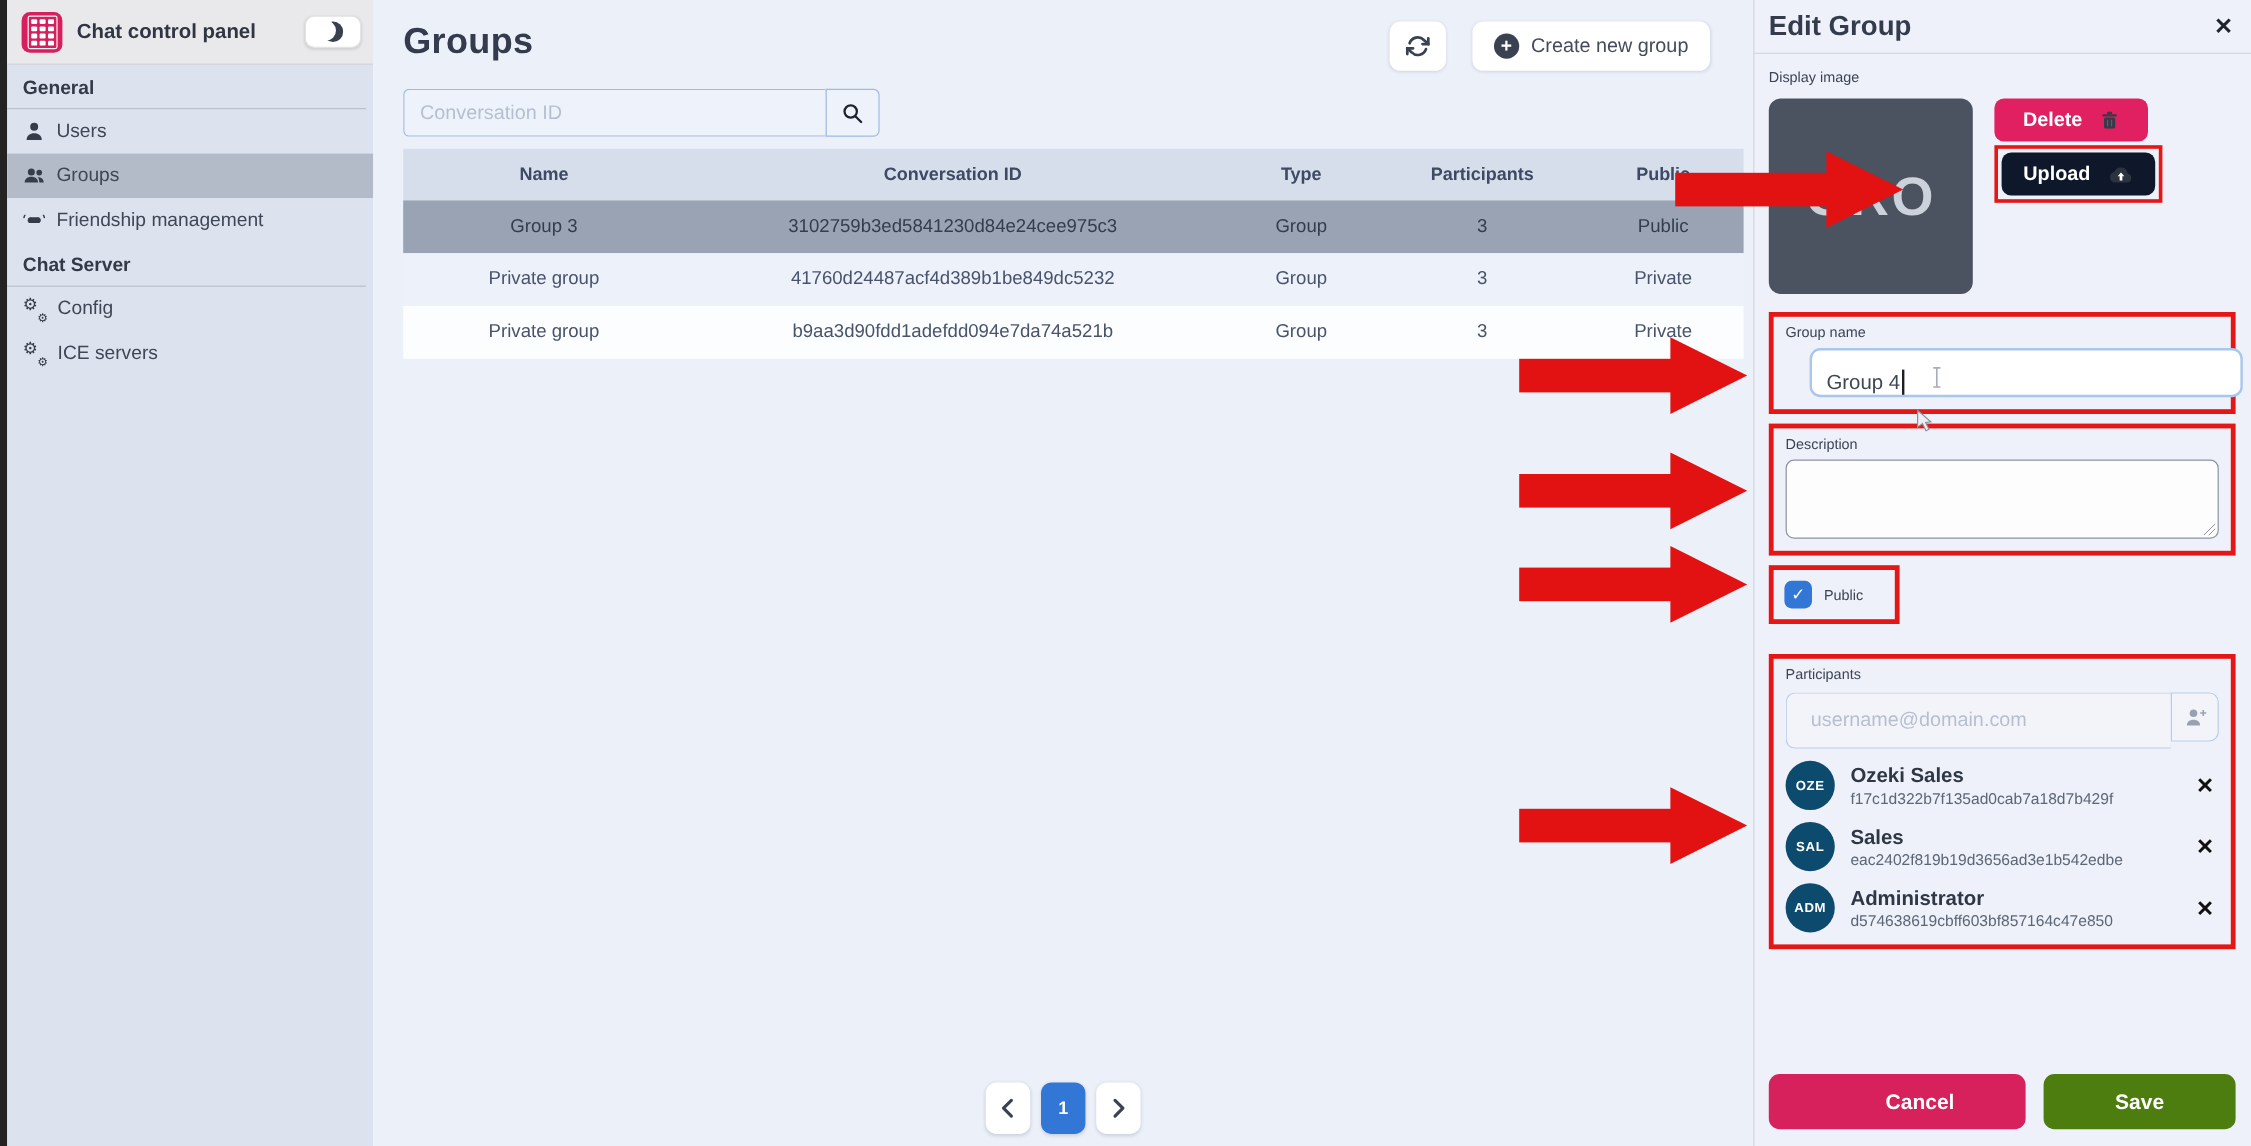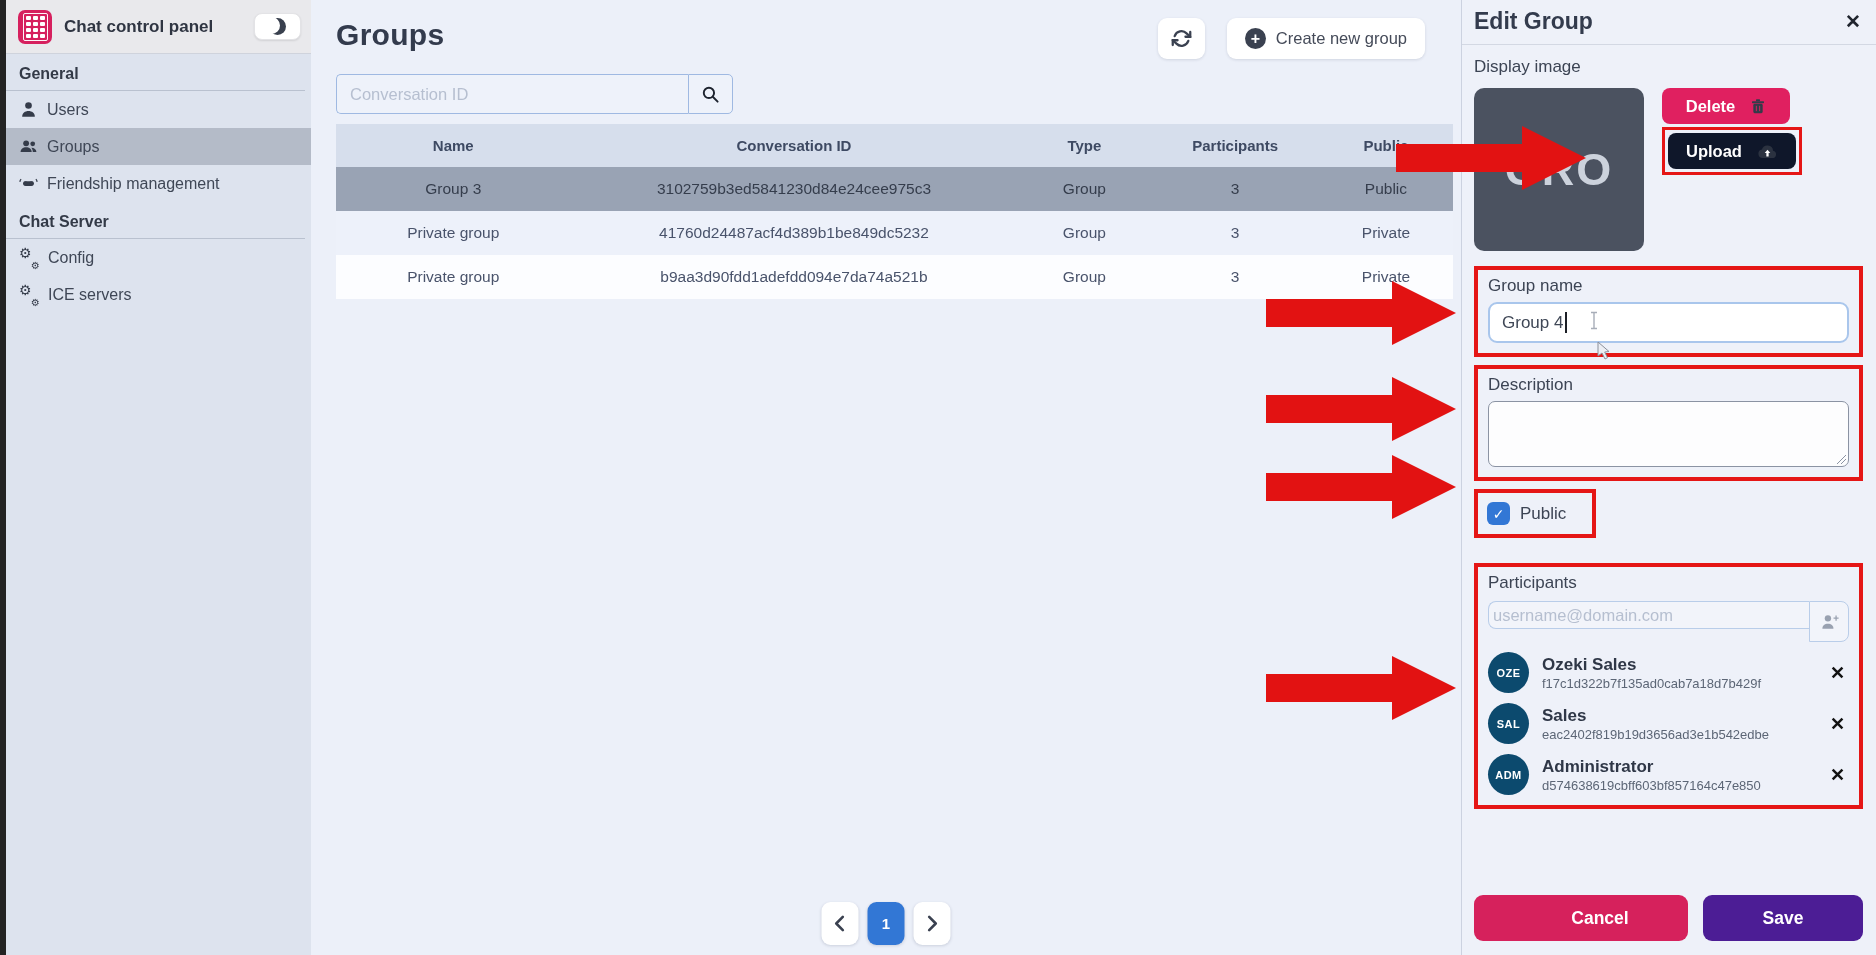--- a/index.html
+++ b/index.html
@@ -68,21 +68,21 @@
   .pg-btn svg { width:15px; height:17px; stroke:#3a4150; fill:none; stroke-width:2.8; stroke-linecap:round; stroke-linejoin:round; }
   .pg-btn.active { background:#3277d5; color:#fff; font-size:15px; font-weight:600; }
 
   
   .panel { width:416px; flex:0 0 auto; background:#eef1f9; border-left:1px solid #ccd2e0; height:100%;
            display:flex; flex-direction:column; padding:8px 14px 14px 12px; }
   .panel-header { display:flex; align-items:center; padding-bottom:9px; margin:0 -14px 0 -12px;
                   padding-left:12px; padding-right:16px; border-bottom:1px solid #d3d8e3; }
   .panel-title { font-size:23px; font-weight:700; color:#333b4d; }
   .close-btn { margin-left:auto; background:none; border:none; font-size:19px; color:#20252e; cursor:pointer; font-weight:600; }
-  .field-label { font-size:17px; color:#3c4454; }
+  .field-label { font-size:12px; color:#3c4454; }
   .di-label { margin-top:12px; }
   .di-row { margin-top:11px; display:flex; align-items:flex-start; gap:18px; height:168px; }
   .group-avatar { width:170px; height:163px; background:#4b5260; border-radius:10px; display:flex;
                   align-items:center; justify-content:center; font-size:45px; font-weight:800;
                   color:#ccd2dc; letter-spacing:2px; }
   .di-buttons { display:flex; flex-direction:column; }
   .btn-delete, .btn-upload { width:128px; height:36px; border:none; border-radius:8px; color:#fff;
        font-size:16.5px; font-weight:700; display:flex; align-items:center; justify-content:center; gap:15px; cursor:pointer; font-family:inherit; }
   .btn-delete { background:#e02060; }
   .btn-upload { background:#0f172a; }
@@ -90,53 +90,53 @@
   .btn-upload svg { width:21px; height:15px; }
   .redbox-upload { margin-top:3px; border:3px solid #e51616; padding:3px; }
 
   .redbox { border:4px solid #e51616; padding:6px 10px 10px 10px; }
   .rb-name { margin-top:10px; }
   .rb-desc { margin-top:8px; }
   .rb-public { margin-top:8px; display:inline-flex; align-items:center; gap:10px; padding:9px 26px 9px 9px; align-self:flex-start; }
   .rb-part { margin-top:25px; }
 
   .text-input { margin-top:6px; width:100%; height:41px; background:#fff; border:2px solid #a9c6ec;
-       border-radius:9px; display:flex; align-items:center; padding:0 12px; font-size:17px; color:#3f4756; }
+       border-radius:9px; display:flex; align-items:flex-end; padding:0 12px; font-size:17px; color:#3f4756;margin-left:20px; }
   .caret { display:inline-block; width:2px; height:21px; background:#1c1f26; margin-left:2px; }
   .ibeam { margin-left:22px; }
   .ibeam svg { width:10px; height:19px; stroke:#a7adb8; stroke-width:1.4; fill:none; }
 
   .desc-area { margin-top:6px; width:100%; height:66px; background:#fdfdfe; border:1px solid #8b93a3;
        border-radius:7px; position:relative; }
   .resize-grip { position:absolute; right:2px; bottom:2px; width:10px; height:10px;
        background:linear-gradient(135deg, transparent 0 50%, #8b93a3 50% 55%, transparent 55% 70%, #8b93a3 70% 75%, transparent 75%); }
 
   .checkbox { width:23px; height:23px; background:#3277d5; border-radius:6px; color:#fff; display:flex;
               align-items:center; justify-content:center; font-size:14px; font-weight:700; cursor:pointer; }
 
   .part-inputrow { margin-top:8px; display:flex; }
-  .part-inputrow input { flex:1; height:28px; border:1.5px solid #b9cde9; border-right:none; border-radius:8px 0 0 8px;
-       background:#f2f4fa; padding:0 4px; font-size:16.5px; color:#3f4756; font-family:inherit; }
+  .part-inputrow input { flex:1; height:47px; border:1.5px solid #b9cde9; border-right:none; border-radius:8px 0 0 8px;
+       background:#f2f4fa; padding:0 20px; font-size:16.5px; color:#3f4756; font-family:inherit; }
   .part-inputrow input::placeholder { color:#b6bfd0; }
   .add-part-btn { width:40px; height:41px; border:1.5px solid #b9cde9; border-radius:0 8px 8px 0;
        background:#f2f4fa; display:flex; align-items:center; justify-content:center; cursor:pointer; }
   .add-part-btn svg { width:19px; height:17px; fill:#99a1b0; }
 
   .part-item { display:flex; align-items:center; gap:13px; margin-top:10px; }
   .p-avatar { width:41px; height:41px; border-radius:50%; background:#0c4a6e; color:#fff; font-size:11px;
               font-weight:700; letter-spacing:.5px; display:flex; align-items:center; justify-content:center; flex:0 0 auto; }
   .p-name { font-size:17px; font-weight:600; color:#2f3747; line-height:1.25; }
   .p-id { font-size:13px; color:#5c6676; }
   .p-remove { margin-left:auto; background:none; border:none; font-size:18px; font-weight:700; color:#111; cursor:pointer; padding:0 4px; }
 
   .panel-footer { margin-top:auto; display:flex; gap:15px; }
   .btn-cancel, .btn-save { height:46px; border:none; border-radius:9px; color:#fff; font-size:17.5px;
        font-weight:700; cursor:pointer; font-family:inherit; }
   .btn-cancel { flex:1.1; background:#d6215c;padding-left:38px; }
-  .btn-save { flex:1; background:#4c1d95; }
+  .btn-save { flex:1; background:#4d7c0f; }
 
   
   .arrow { position:absolute; width:190px; height:64px; pointer-events:none; z-index:40; }
   .arrow .tail { position:absolute; left:0; top:18px; width:128px; height:28px; background:#e21212; }
   .arrow .head { position:absolute; left:126px; top:0; width:0; height:0;
                  border-top:32px solid transparent; border-bottom:32px solid transparent; border-left:64px solid #e21212; }
   .mouse-cursor { position:absolute; left:1596px; top:341px; z-index:41; pointer-events:none; }
 </style>
 </head>
 <body>

